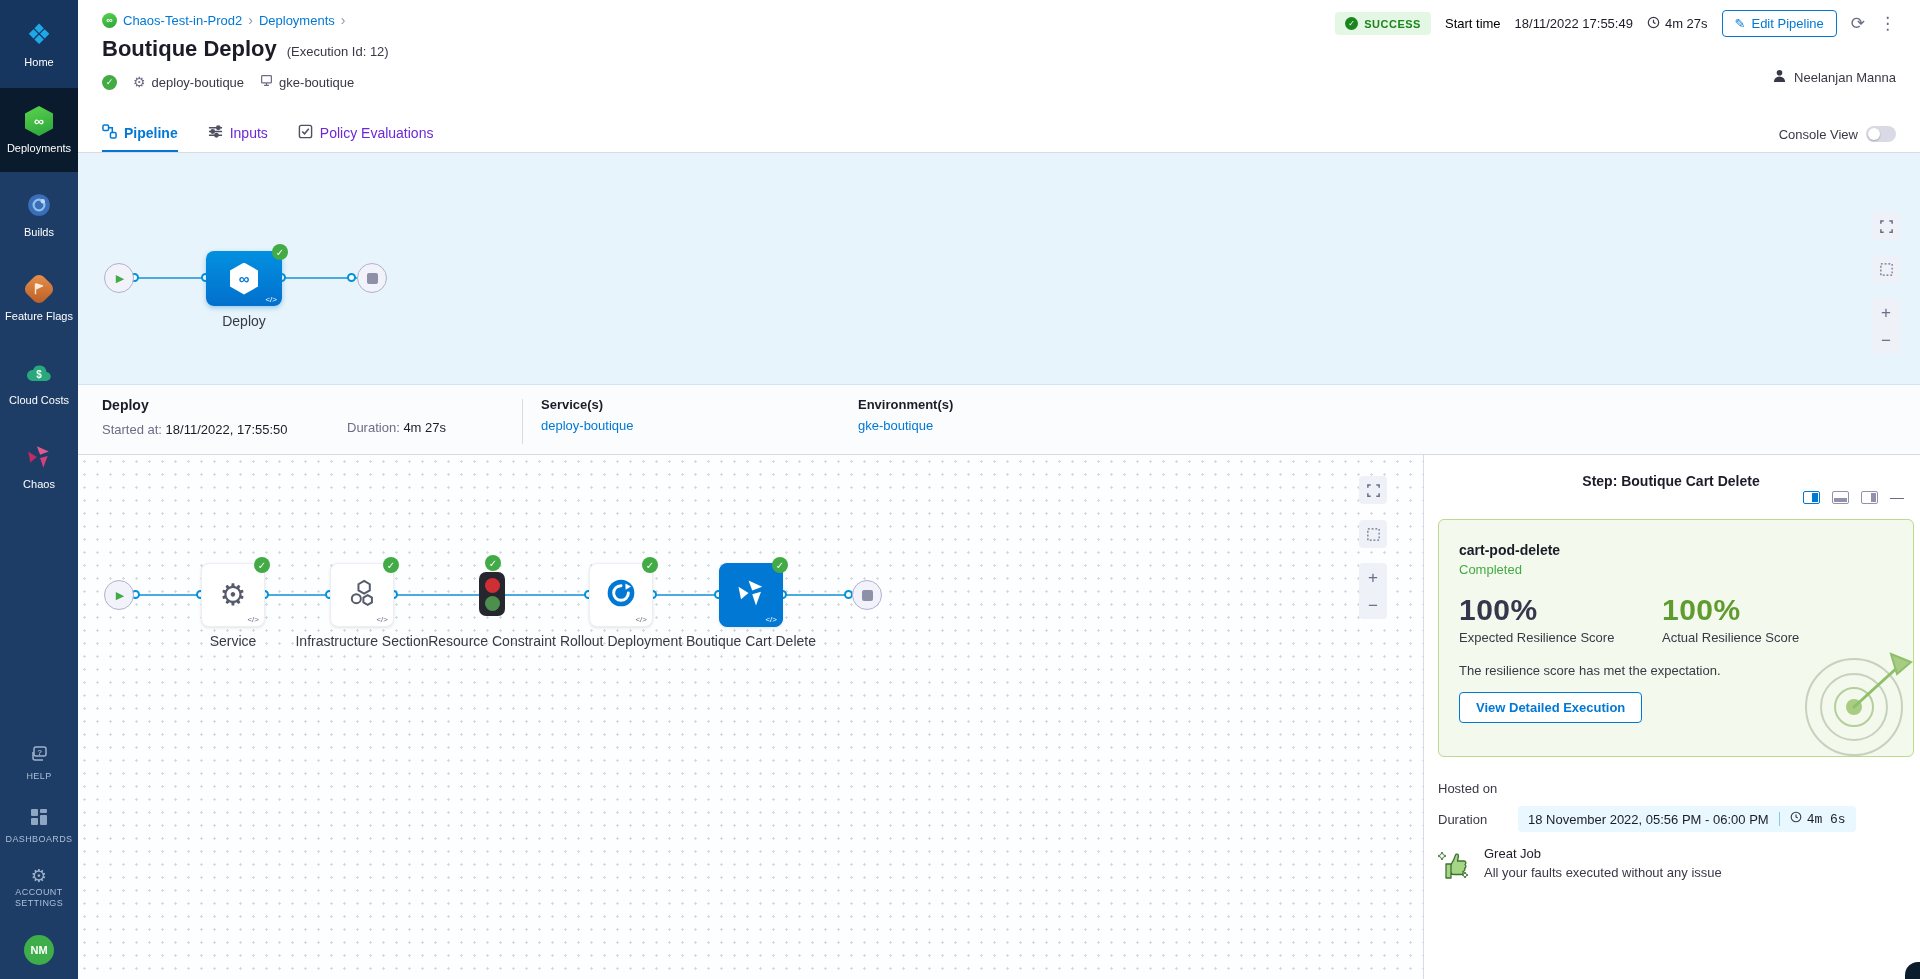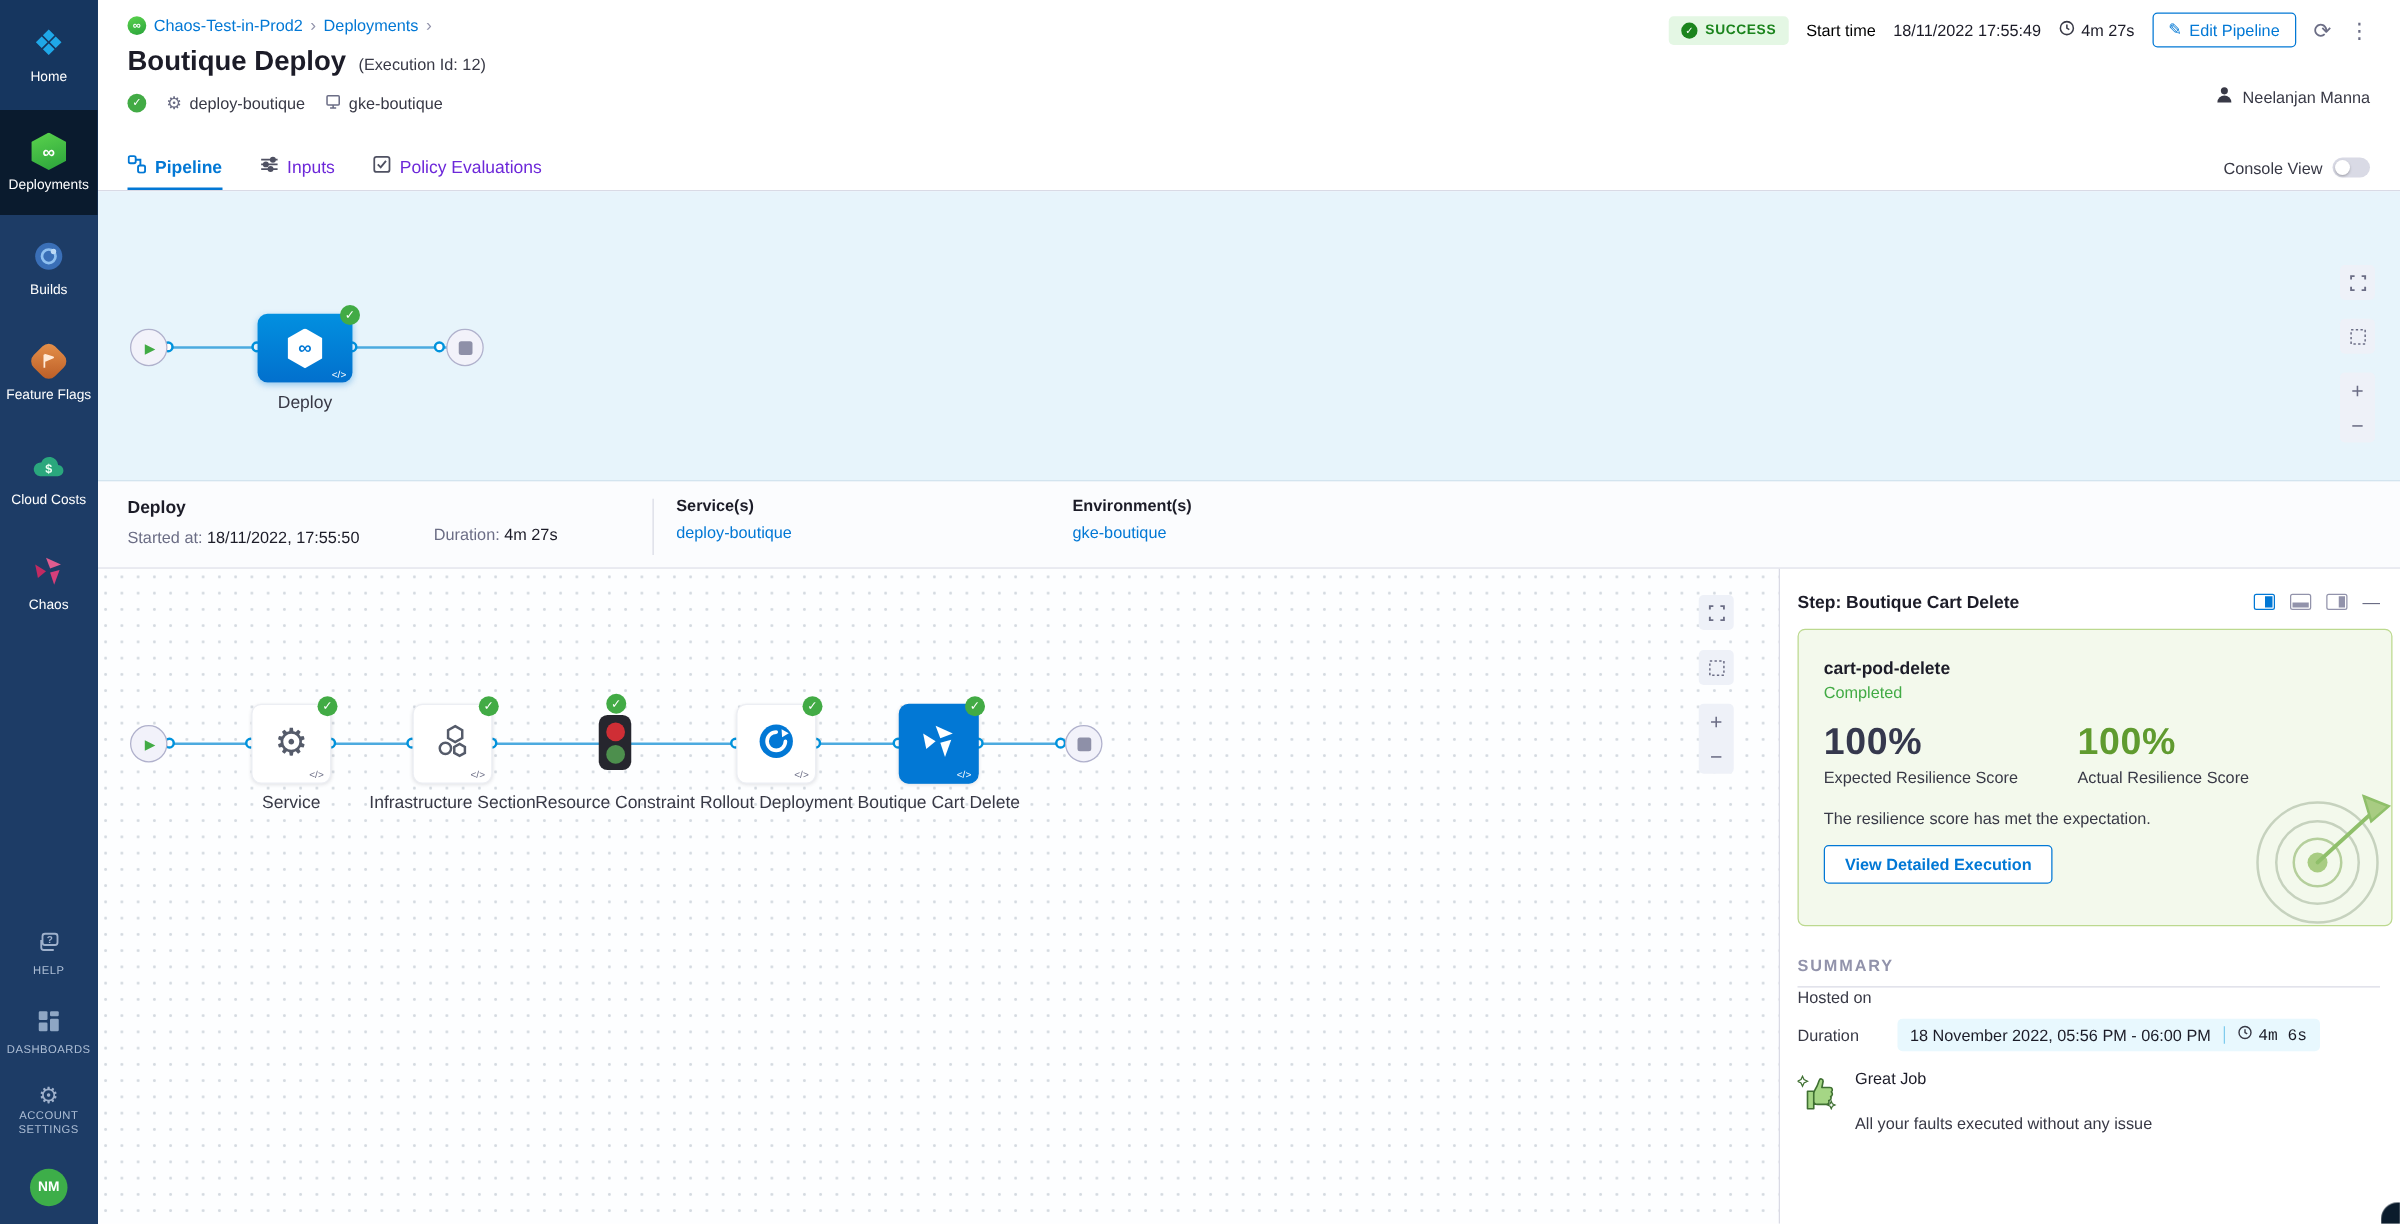--- a/index.html
+++ b/index.html
@@ -89,21 +89,21 @@
   .step-card .code-badge { color:#6b6d85; }
   .step-card.selected .code-badge { color:#fff; }
   .step-gear { font-size:30px; color:#555b6a; font-style:normal; line-height:1; }
   .traffic { position:absolute; width:26px; height:44px; background:#26262e; border-radius:7px; display:flex; flex-direction:column; align-items:center; justify-content:center; gap:3px; cursor:pointer; }
   .tl-red { width:15px; height:15px; border-radius:50%; background:#cf2e35; }
   .tl-green { width:15px; height:15px; border-radius:50%; background:#4d8f4d; }
   .free-badge { position:absolute; width:16px; height:16px; border-radius:50%; background:#42ab45; color:#fff; font-size:10px; font-weight:bold; display:flex; align-items:center; justify-content:center; }
 
   
   .panel { width:497px; height:524px; background:#fff; border-left:1px solid #d9dae5; position:relative; }
-  .panel-head { display:flex; align-items:center; padding:18px 16px 6px 14px; }
+  .panel-head { display:flex; align-items:center; padding:18px 16px 6px 14px;flex-direction:column; }
   .panel-title { font-size:14px; font-weight:bold; color:#1c1c28; }
   .panel-icons { margin-left:auto; display:flex; align-items:center; gap:12px; }
   .lay-ic { width:17px; height:13px; border:1.5px solid #9293ab; border-radius:2px; position:relative; cursor:pointer; }
   .lay-ic.active { border-color:#0278d5; }
   .lay-fill { position:absolute; background:#9293ab; }
   .lay-ic.active .lay-fill { background:#0278d5; }
   .minimize { color:#6b6d85; font-size:14px; cursor:pointer; }
 
   .result-card { position:relative; margin:8px 6px 0 14px; height:238px; background:#f3f9ec; border:1px solid #bcd98f; border-radius:6px; padding:22px 20px; }
   .exp-name { font-size:14px; font-weight:bold; color:#1c1c28; }
@@ -119,21 +119,21 @@
 
   .summary { padding:24px 16px 0 14px; }
   .summary-title { font-size:13px; font-weight:bold; letter-spacing:1.5px; color:#9293ab; padding-bottom:9px; border-bottom:1px solid #d9dae5; }
   .sum-row { display:flex; align-items:center; gap:10px; }
   .sum-label { width:70px; font-size:13px; color:#383946; flex:none; }
   .chip { display:inline-flex; align-items:center; gap:10px; background:#e8f8fe; border-radius:4px; padding:5px 10px; font-size:13px; color:#1c1c28; }
   .chip-div { width:1px; height:14px; background:#7fcbed; }
   .chip .with-ic { display:flex; align-items:center; gap:5px;font-family:Liberation Mono, monospace; }
   .great { display:flex; gap:12px; margin-top:14px; align-items:flex-start; }
   .great-title { font-size:13px; color:#1c1c28; }
-  .great-sub { font-size:13px; color:#383946; margin-top:21px; }
+  .great-sub { font-size:13px; color:#383946; margin-top:4px; }
 
   .corner { position:fixed; right:0; bottom:0; width:15px; height:17px; background:#0b1c2c; border-top-left-radius:13px; }
   i { font-style:normal; }
 </style>
 </head>
 <body>
 
 <nav class="sidebar">
   <div class="nav-item home">
     <span class="nav-icon logo-glyph">❖</span>
@@ -503,21 +503,20 @@
             <circle cx="55" cy="63" r="33" stroke="#c6d2be" stroke-width="2"></circle>
             <circle cx="55" cy="63" r="19" stroke="#b5cf9c" stroke-width="2"></circle>
             <circle cx="55" cy="63" r="8" fill="#a8cc82"></circle>
             <path d="M55 63 L100 22" stroke="#8fbf6a" stroke-width="3" stroke-linecap="round"></path>
             <path d="M92 10 L112 18 L98 30 Z" fill="#a8cc82" stroke="#8fbf6a" stroke-width="2"></path>
           </svg>
         </span>
       </div>
 
       <div class="summary">
-        <div class="summary-title">SUMMARY</div>
         <div class="sum-row">
           <span class="sum-label">Hosted on</span>
         </div>
         <div class="sum-row" style="margin-top:10px;">
           <span class="sum-label">Duration</span>
           <span class="chip">
             <span>18 November 2022, 05:56 PM - 06:00 PM</span>
             <span class="chip-div"></span>
             <span class="with-ic">
               <span><svg width="12" height="12" viewBox="0 0 16 16">

